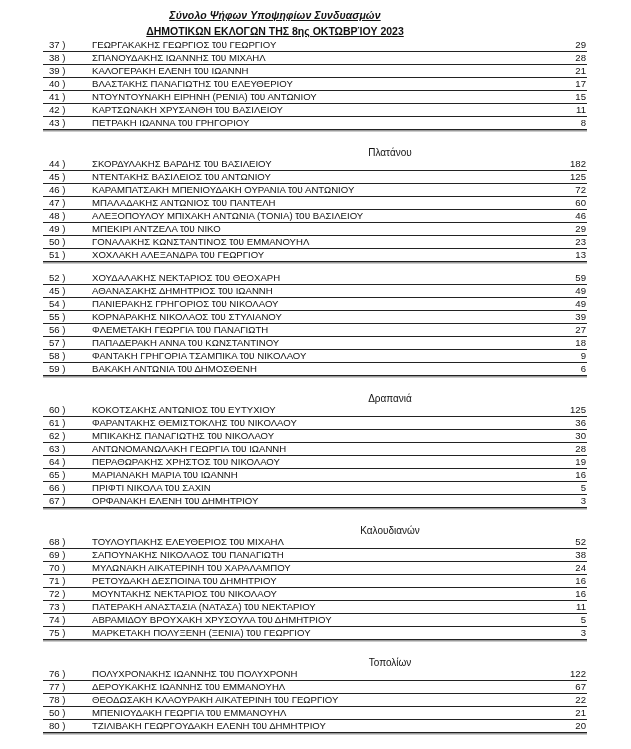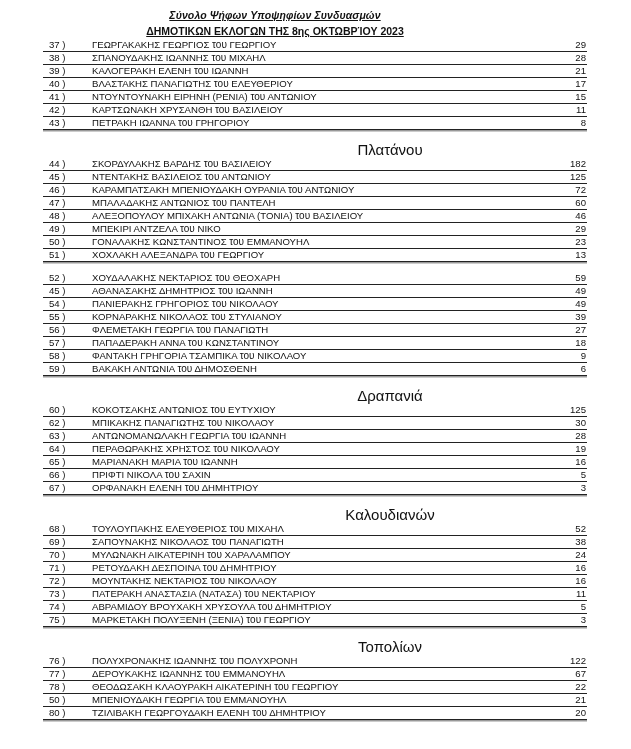--- a/index.html
+++ b/index.html
@@ -8,21 +8,21 @@
     font-family: "Liberation Sans", sans-serif; color: #111;
   }
   .title {
     position: absolute; left: 0; width: 550px; text-align: center;
     font-weight: bold; font-size: 10.5px; text-decoration: underline;
   }
   .title.t1 { top: 9px; font-style: italic; letter-spacing: 0.1px; }
   .title.t2 { top: 25px; }
   .doc { position: absolute; left: 43px; top: 39px; width: 544px; }
   .section-heading {
-    height: 18px; position: relative; font-size: 15px;
+    height: 18px; position: relative; font-size: 10px;
   }
   .section-heading span {
     position: absolute; left: 347px; bottom: 0px; transform: translateX(-50%);
   }
   .section { margin-bottom: 0; }
   .section + .section { margin-top: 10px; }
   .row {
     position: relative; height: 12px; border-bottom: 1.5px solid #222;
     font-size: 9.6px; line-height: 12px; transform-origin: left;
   }
@@ -166,20 +166,25 @@
     <div class="section">
       <div class="section-heading">
         <span>Δραπανιά</span>
       </div>
       <div class="row">
         <span class="num">60 )</span>
         <span class="name"><span>ΚΟΚΟΤΣΑΚΗΣ ΑΝΤΩΝΙΟΣ</span> <span class="sm">του</span> <span>ΕΥΤΥΧΙΟΥ</span></span>
         <span class="votes">125</span>
       </div>
       <div class="row">
+        <span class="num">61 )</span>
+        <span class="name"><span>ΦΑΡΑΝΤΑΚΗΣ ΘΕΜΙΣΤΟΚΛΗΣ</span> <span class="sm">του</span> <span>ΝΙΚΟΛΑΟΥ</span></span>
+        <span class="votes">36</span>
+      </div>
+      <div class="row">
         <span class="num">62 )</span>
         <span class="name"><span>ΜΠΙΚΑΚΗΣ ΠΑΝΑΓΙΩΤΗΣ</span> <span class="sm">του</span> <span>ΝΙΚΟΛΑΟΥ</span></span>
         <span class="votes">30</span>
       </div>
       <div class="row">
         <span class="num">63 )</span>
         <span class="name"><span>ΑΝΤΩΝΟΜΑΝΩΛΑΚΗ ΓΕΩΡΓΙΑ</span> <span class="sm">του</span> <span>ΙΩΑΝΝΗ</span></span>
         <span class="votes">28</span>
       </div>
       <div class="row">

